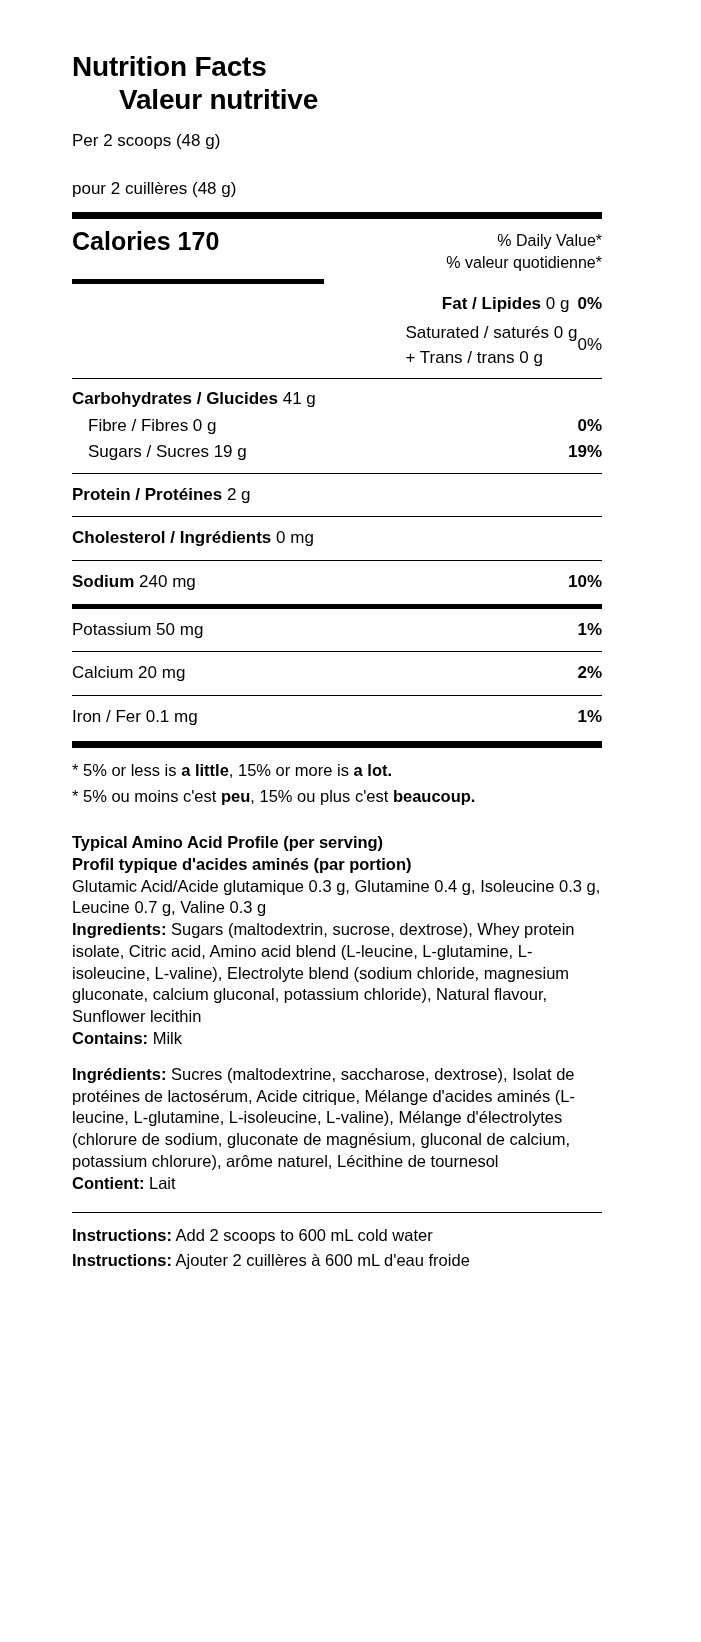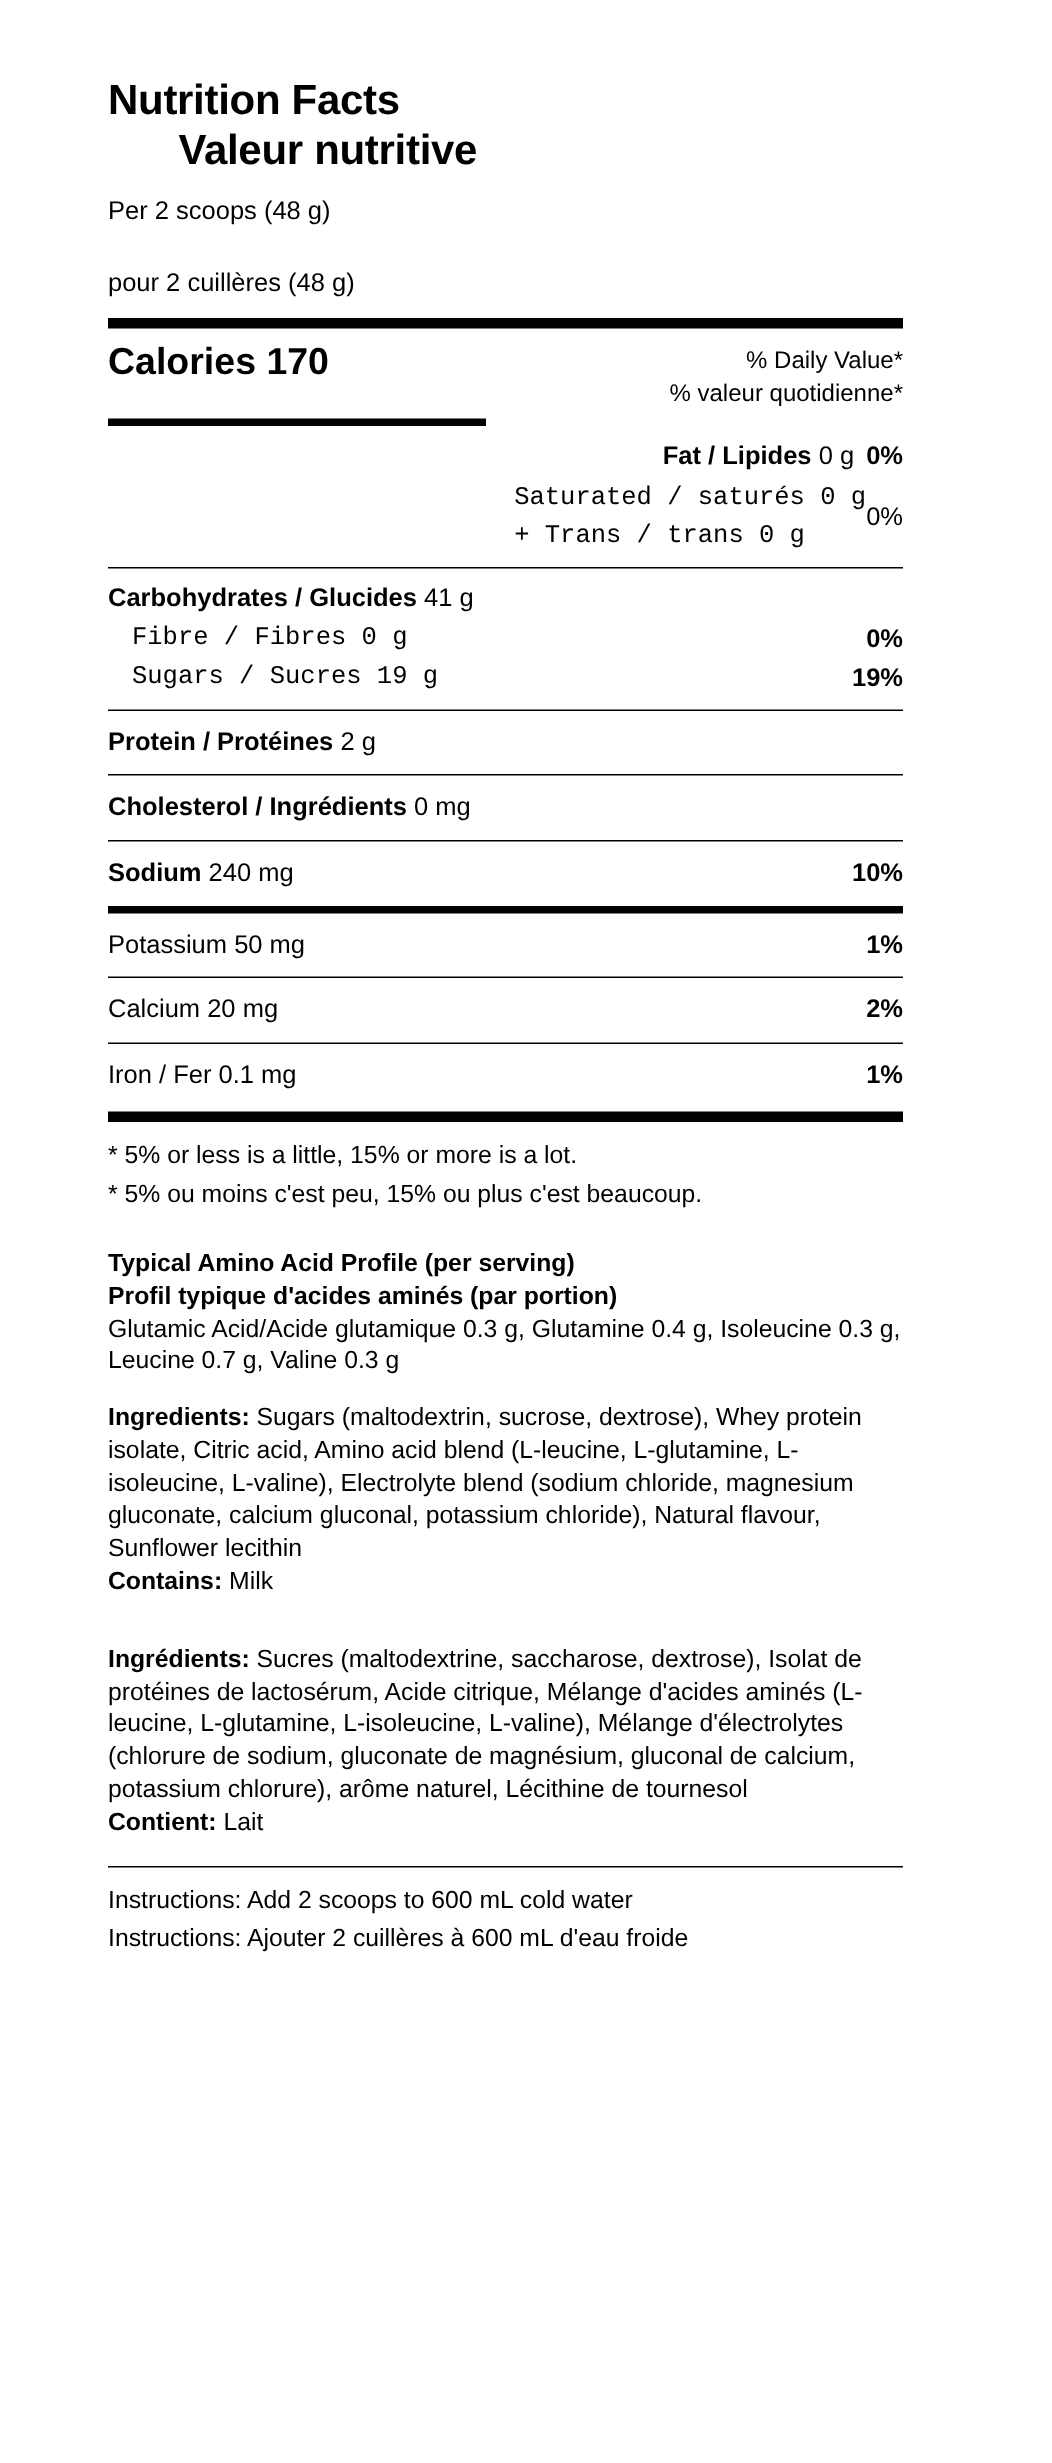--- a/index.html
+++ b/index.html
@@ -83,21 +83,21 @@
     padding-top: 3px;
   }
   .cal-underline {
     width: 252px;
     border-bottom: 5px solid #000;
     margin-top: 2px;
   }
 
   .sect { padding: 7px 0 7px 0; }
   .sect .row { padding: 1px 0; }
-  .indent { padding-left: 16px; font-family: Liberation Mono, monospace; }
+  .indent { padding-left: 16px; }
   .bold { font-weight: bold; }
 
   
   .fat-group {
     display: flex;
     justify-content: flex-end;
     align-items: center;
   }
   .fat-sub-lines { font-size: 17px; line-height: 1.5; }
 
@@ -109,30 +109,29 @@
   .foot {
     font-size: 16.5px;
     line-height: 1.62;
     padding-top: 9px;
   }
 
   
   .block {
     font-size: 16.5px;
     line-height: 1.32;
-    margin-top: 16px;
   }
   .block .hdr { font-weight: bold; }
   .block p { margin: 0; }
   .gap { height: 14px; }
   .instr {
     font-size: 16.5px;
     line-height: 1.5;
   }
-  .nowrap-strong { font-weight: normal; }
+  .nowrap-strong { font-weight: bold; }
 </style>
 </head>
 <body>
 
 <div class="panel">
 
   <div class="title-en">Nutrition Facts</div>
   <div class="title-fr">Valeur nutritive</div>
 
   <div class="serving">Per 2 scoops (48 g)</div>

